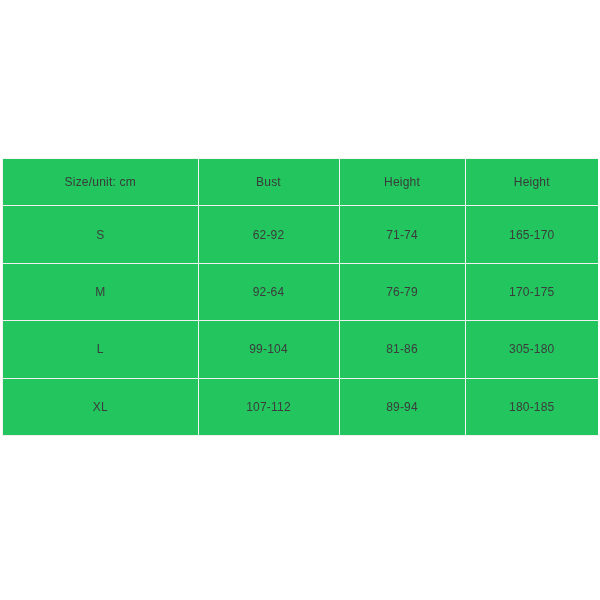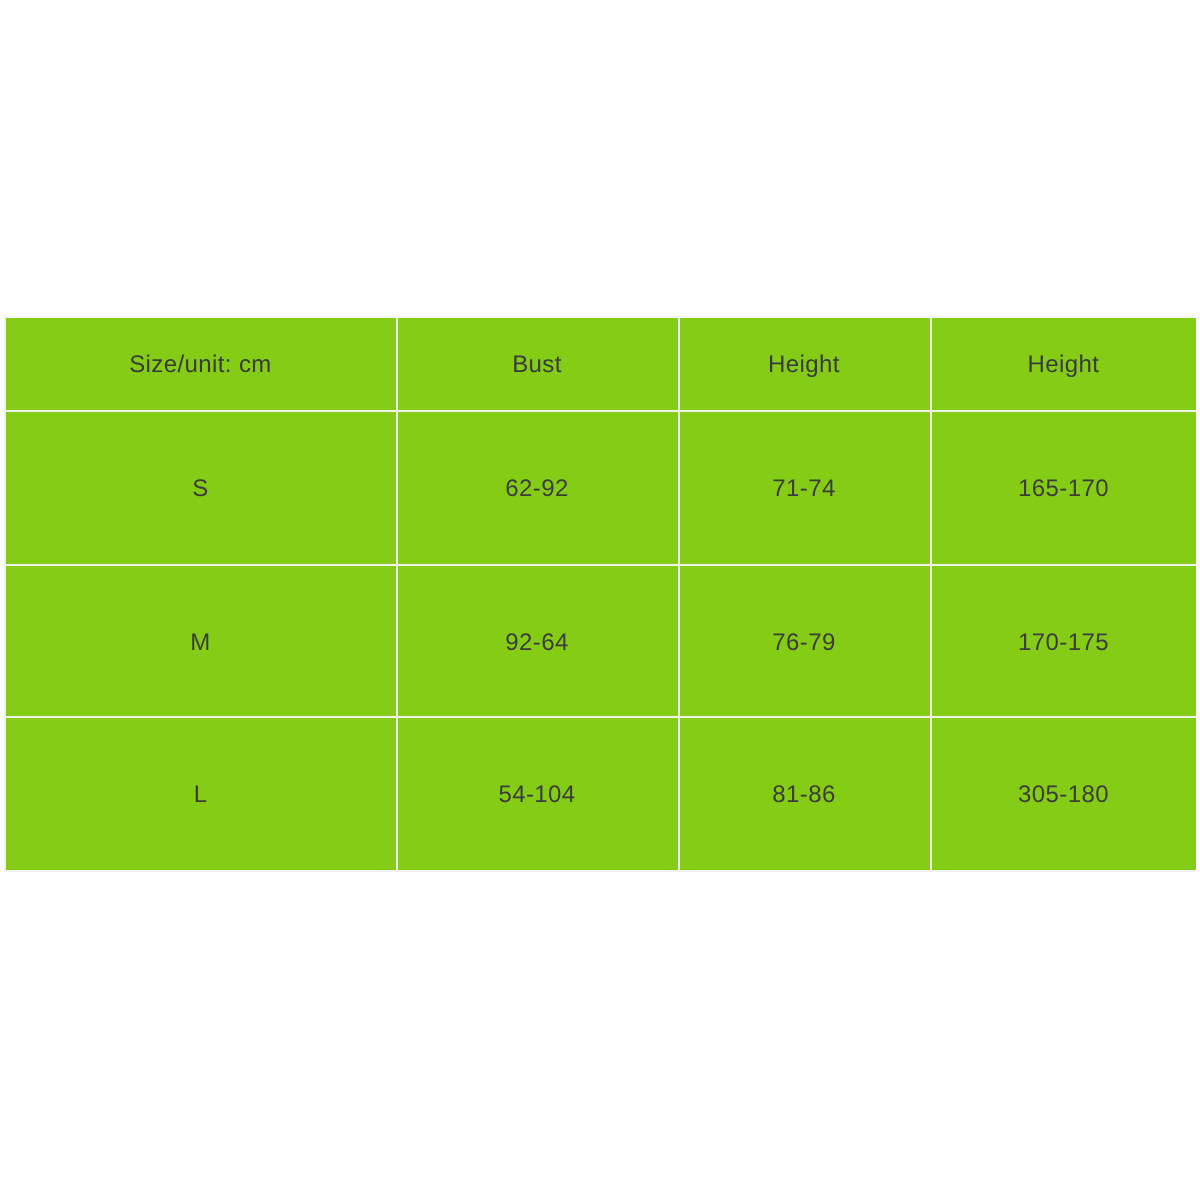--- a/index.html
+++ b/index.html
@@ -21,21 +21,21 @@
     top: 158px;
     width: 595px;
     height: 278px;
   }
 
   table.size-chart {
     width: 100%;
     height: 100%;
     border-collapse: collapse;
     table-layout: fixed;
-    background: #84cc16;
+    background: #22c55e;
   }
 
   table.size-chart col.col-size   { width: 195px; }
   table.size-chart col.col-bust   { width: 141px; }
   table.size-chart col.col-waist  { width: 126px; }
   table.size-chart col.col-height { width: 133px; }
 
   table.size-chart th,
   table.size-chart td {
     height: 46.3px;
@@ -110,19 +110,25 @@
         <td><span class="cell-text">165-170</span></td>
       </tr>
       <tr>
         <td><span class="cell-text">M</span></td>
         <td><span class="cell-text">92-64</span></td>
         <td><span class="cell-text">76-79</span></td>
         <td><span class="cell-text">170-175</span></td>
       </tr>
       <tr>
         <td><span class="cell-text">L</span></td>
-        <td><span class="cell-text">54-104</span></td>
+        <td><span class="cell-text">99-104</span></td>
         <td><span class="cell-text">81-86</span></td>
         <td><span class="cell-text">305-180</span></td>
+      </tr>
+      <tr>
+        <td><span class="cell-text">XL</span></td>
+        <td><span class="cell-text">107-112</span></td>
+        <td><span class="cell-text">89-94</span></td>
+        <td><span class="cell-text">180-185</span></td>
       </tr>
     </tbody>
   </table>
 </div>
 
 </body></html>

